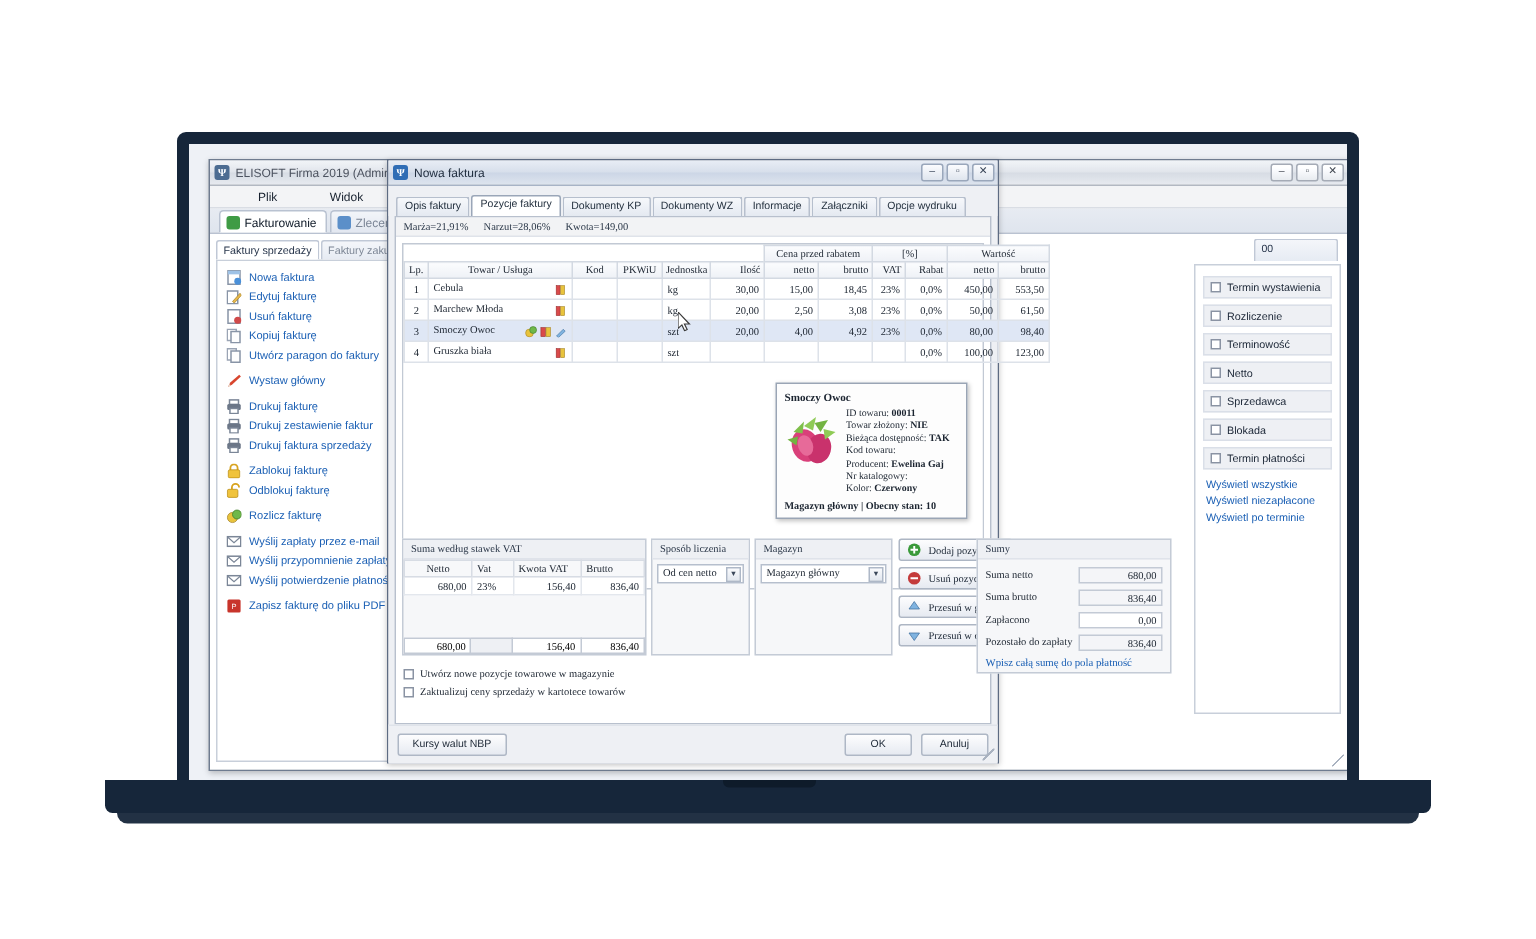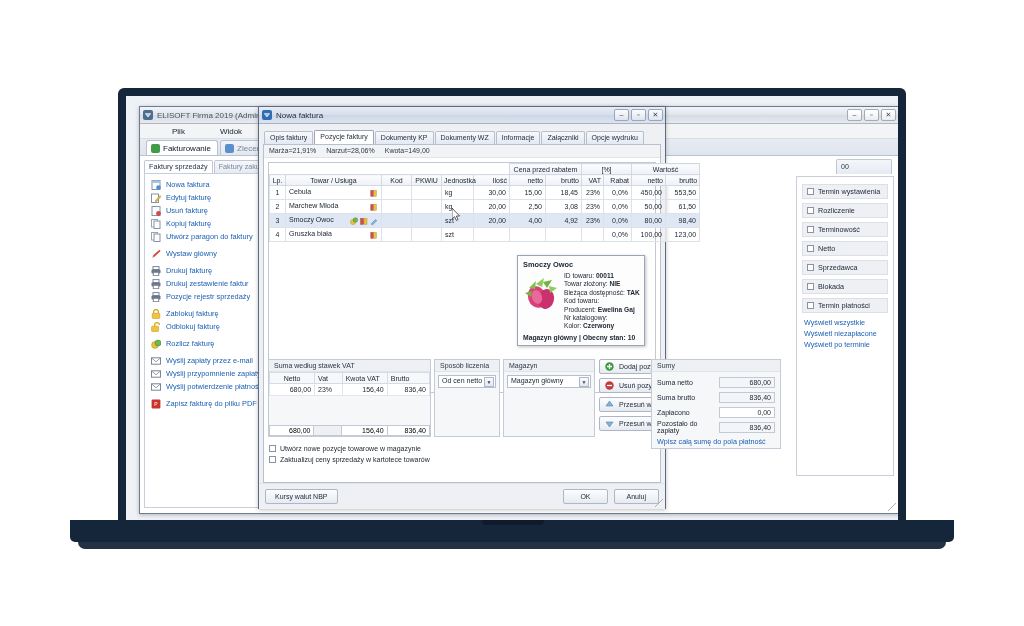--- a/index.html
+++ b/index.html
@@ -163,21 +163,21 @@
   .dtab {
     font-size: 7px; padding: 2px 5px 3px 5px;
     border: 1px solid #b6bfcd; border-bottom: none; border-radius: 2px 2px 0 0;
     background: linear-gradient(to bottom,#f6f8fb,#e4e9f1);
     color: #24313f; white-space: nowrap;
   }
   .dtab.active { background: #fff; border-color:#9aa6b8; padding-bottom:4px; }
 
   #dlg-panel {
     position: absolute; left: 4px; top: 20px; right: 4px; bottom: 26px;
-    background: #fff; border: 1px solid #b8c0cd;
+    background: #fff; border: 1px solid #b8c0cd; font-family: Liberation Serif, serif;
   }
   .margin-bar {
     height: 13px; background: #f2f3f5; border-bottom: 1px solid #dfe3ea;
     font-size: 7px; color: #2a3748; padding: 2px 0 0 5px;
     display: flex; gap: 10px;
   }
 
   
   #grid-wrap { margin: 4px 4px 0 4px; border: 1px solid #c2c9d4; background:#fff; position:relative; }
   table.grid { border-collapse: collapse; width: 100%; font-size: 7px; color:#1b2430; table-layout: fixed; }
@@ -368,21 +368,21 @@
                     </svg></span>
                   <span>Drukuj zestawienie faktur</span>
                 </div>
                 <div class="nav-item">
                   <span class="nv"><svg viewBox="0 0 10 10" width="10" height="10">
                       <rect x="2" y="0.6" width="6" height="3" fill="#fff" stroke="#7b8characters"></rect>
                       <rect x="2" y="0.6" width="6" height="3" fill="#fff" stroke="#7b8697"></rect>
                       <rect x="0.5" y="3.4" width="9" height="4" rx="1" fill="#6b7687"></rect>
                       <rect x="2.3" y="6.3" width="5.4" height="3.4" fill="#fff" stroke="#7b8697"></rect>
                     </svg></span>
-                  <span>Pozycje rejestr sprzedaży</span>
+                  <span>Drukuj faktura sprzedaży</span>
                 </div>
                 <div class="nav-sep"></div>
                 <div class="nav-item">
                   <span class="nv"><svg viewBox="0 0 10 10" width="10" height="10">
                       <path d="M2.6 4.4 V3 a2.4 2.4 0 0 1 4.8 0 v1.4" fill="none" stroke="#d8a31f" stroke-width="1.2"></path>
                       <rect x="1.2" y="4.2" width="7.6" height="5.4" rx="1" fill="#f0c33c" stroke="#b88c16" stroke-width="0.5"></rect>
                     </svg></span>
                   <span>Zablokuj fakturę</span>
                 </div>
                 <div class="nav-item">

